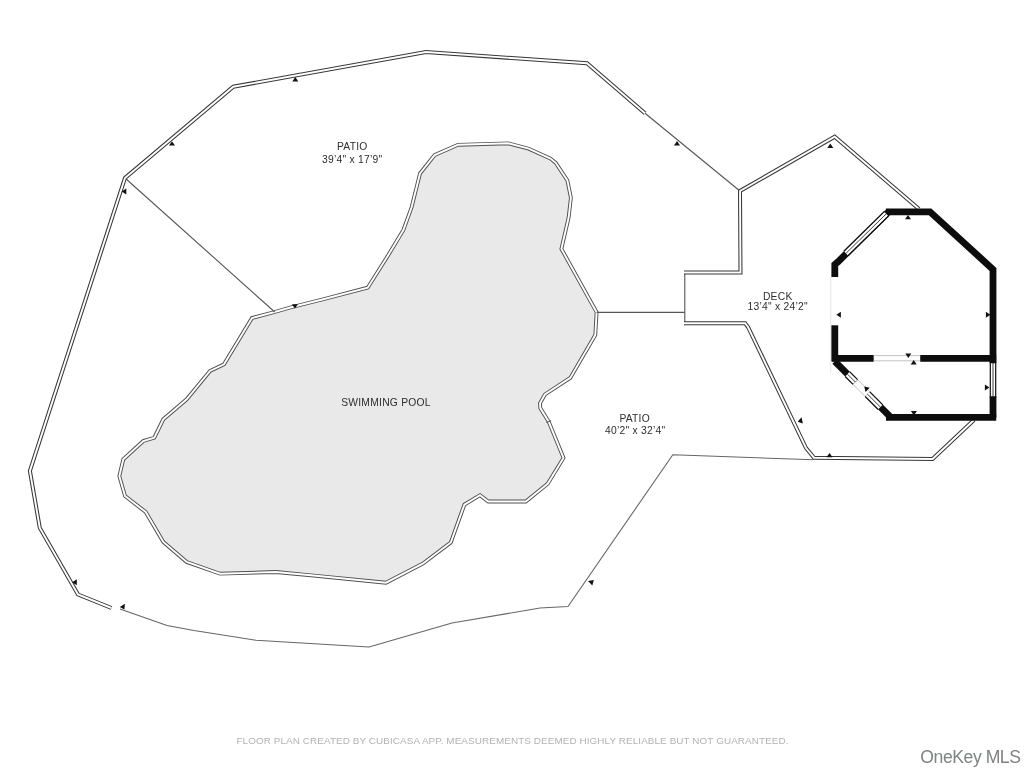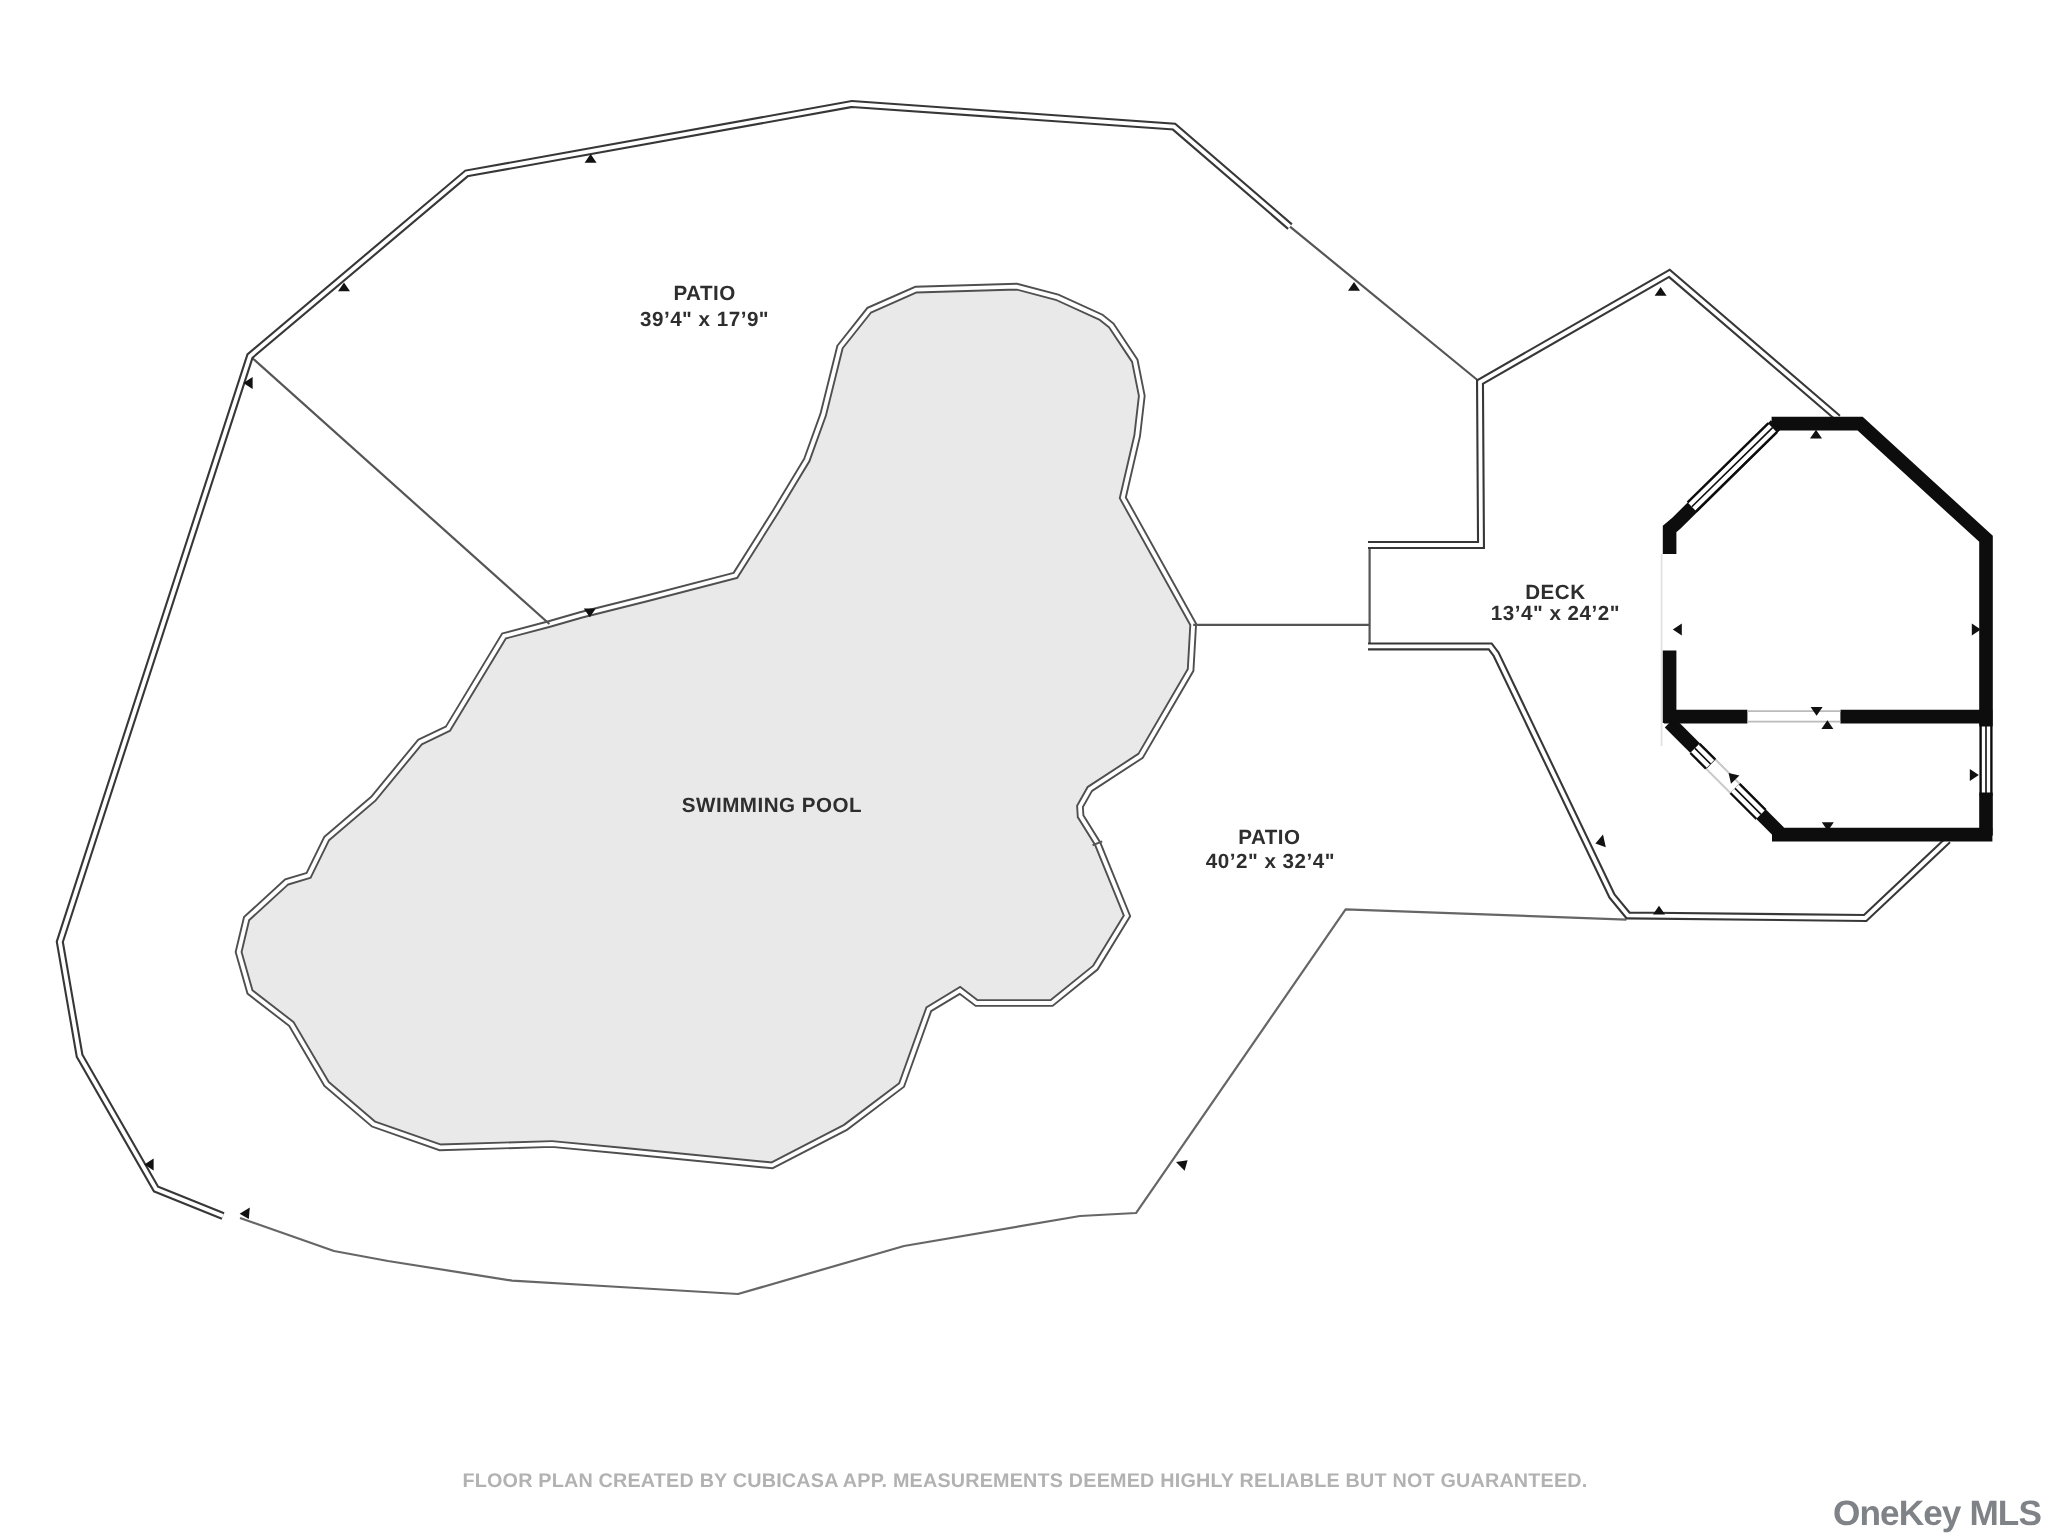--- a/index.html
+++ b/index.html
@@ -1,16 +1,16 @@
 <!DOCTYPE html>
 <html><head>
 <meta charset="utf-8">
 <style>
 html,body{margin:0;padding:0;background:#fff;}
-#page{position:relative;width:1024px;height:768px;font-family:"Liberation Sans",sans-serif;font-weight:bold;}
+#page{position:relative;width:1024px;height:768px;font-family:"Liberation Sans",sans-serif;}
 svg{position:absolute;left:0;top:0;}
 text{font-family:"Liberation Sans",sans-serif;}
 .lbl{fill:#2e2e2e;font-size:10.3px;letter-spacing:0.25px;}
 </style>
 </head>
 <body>
 <div id="page">
 <svg width="1024" height="768" viewBox="0 0 1024 768">
 
 <rect x="0" y="0" width="1024" height="768" fill="#ffffff"></rect>

